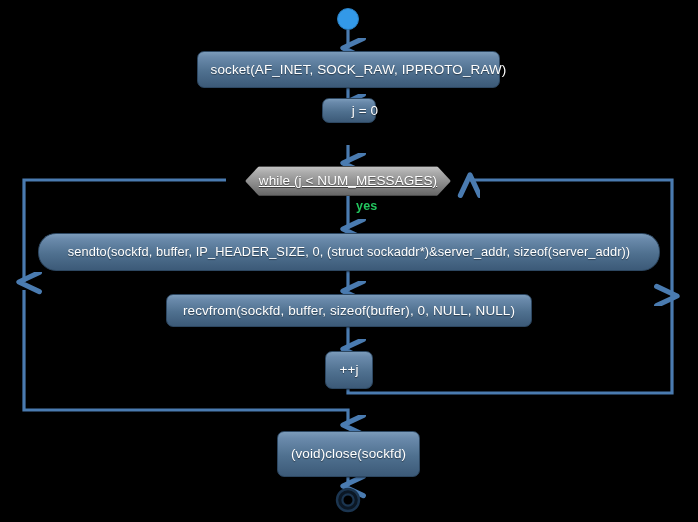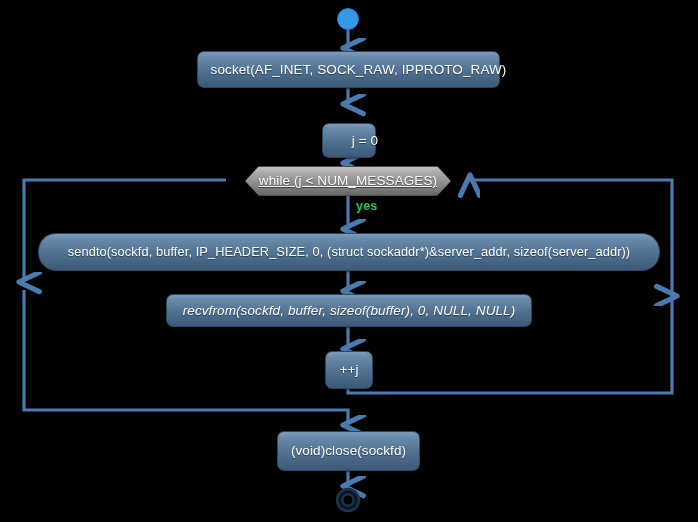--- a/index.html
+++ b/index.html
@@ -101,37 +101,37 @@
   <g>
     <circle cx="348" cy="500" r="11" fill="#0b1724" stroke="#1b3550" stroke-width="2.4"></circle>
     <circle cx="348" cy="500" r="5.6" fill="#000000" stroke="#1b3550" stroke-width="2.2"></circle>
   </g>
 </svg>
 
 <div class="node proc" style="left:197px; top:51px; width:303px; height:37px;padding-left:20px;">
   <span>socket(AF_INET, SOCK_RAW, IPPROTO_RAW)</span>
 </div>
 
-<div class="node proc" style="left:322px; top:123px; width:54px; height:35px;padding-left:32px;">
+<div class="node proc" style="left:322px; top:98px; width:54px; height:25px;padding-left:32px;">
   <span>j = 0</span>
 </div>
 
 <div class="node hex" style="left:245px; top:166px; width:206px; height:30px;">
   <span>while (j &lt; NUM_MESSAGES)</span>
 </div>
 
 <div class="edge-label" style="left:356px; top:199px;">yes</div>
 
 <div class="node proc" style="left:38px; top:233px; width:622px; height:38px; font-size:12.8px;border-radius:18px;">
   <span>sendto(sockfd, buffer, IP_HEADER_SIZE, 0, (struct sockaddr*)&amp;server_addr, sizeof(server_addr))</span>
 </div>
 
-<div class="node proc" style="left:166px; top:294px; width:366px; height:33px;font-style:italic;">
+<div class="node proc" style="left:166px; top:294px; width:366px; height:33px;">
   <span>recvfrom(sockfd, buffer, sizeof(buffer), 0, NULL, NULL)</span>
 </div>
 
 <div class="node proc" style="left:325px; top:351px; width:48px; height:38px;">
   <span>++j</span>
 </div>
 
-<div class="node proc" style="left:277px; top:431px; width:143px; height:40px;">
+<div class="node proc" style="left:277px; top:431px; width:143px; height:46px;">
   <span>(void)close(sockfd)</span>
 </div>
 
 </body></html>

